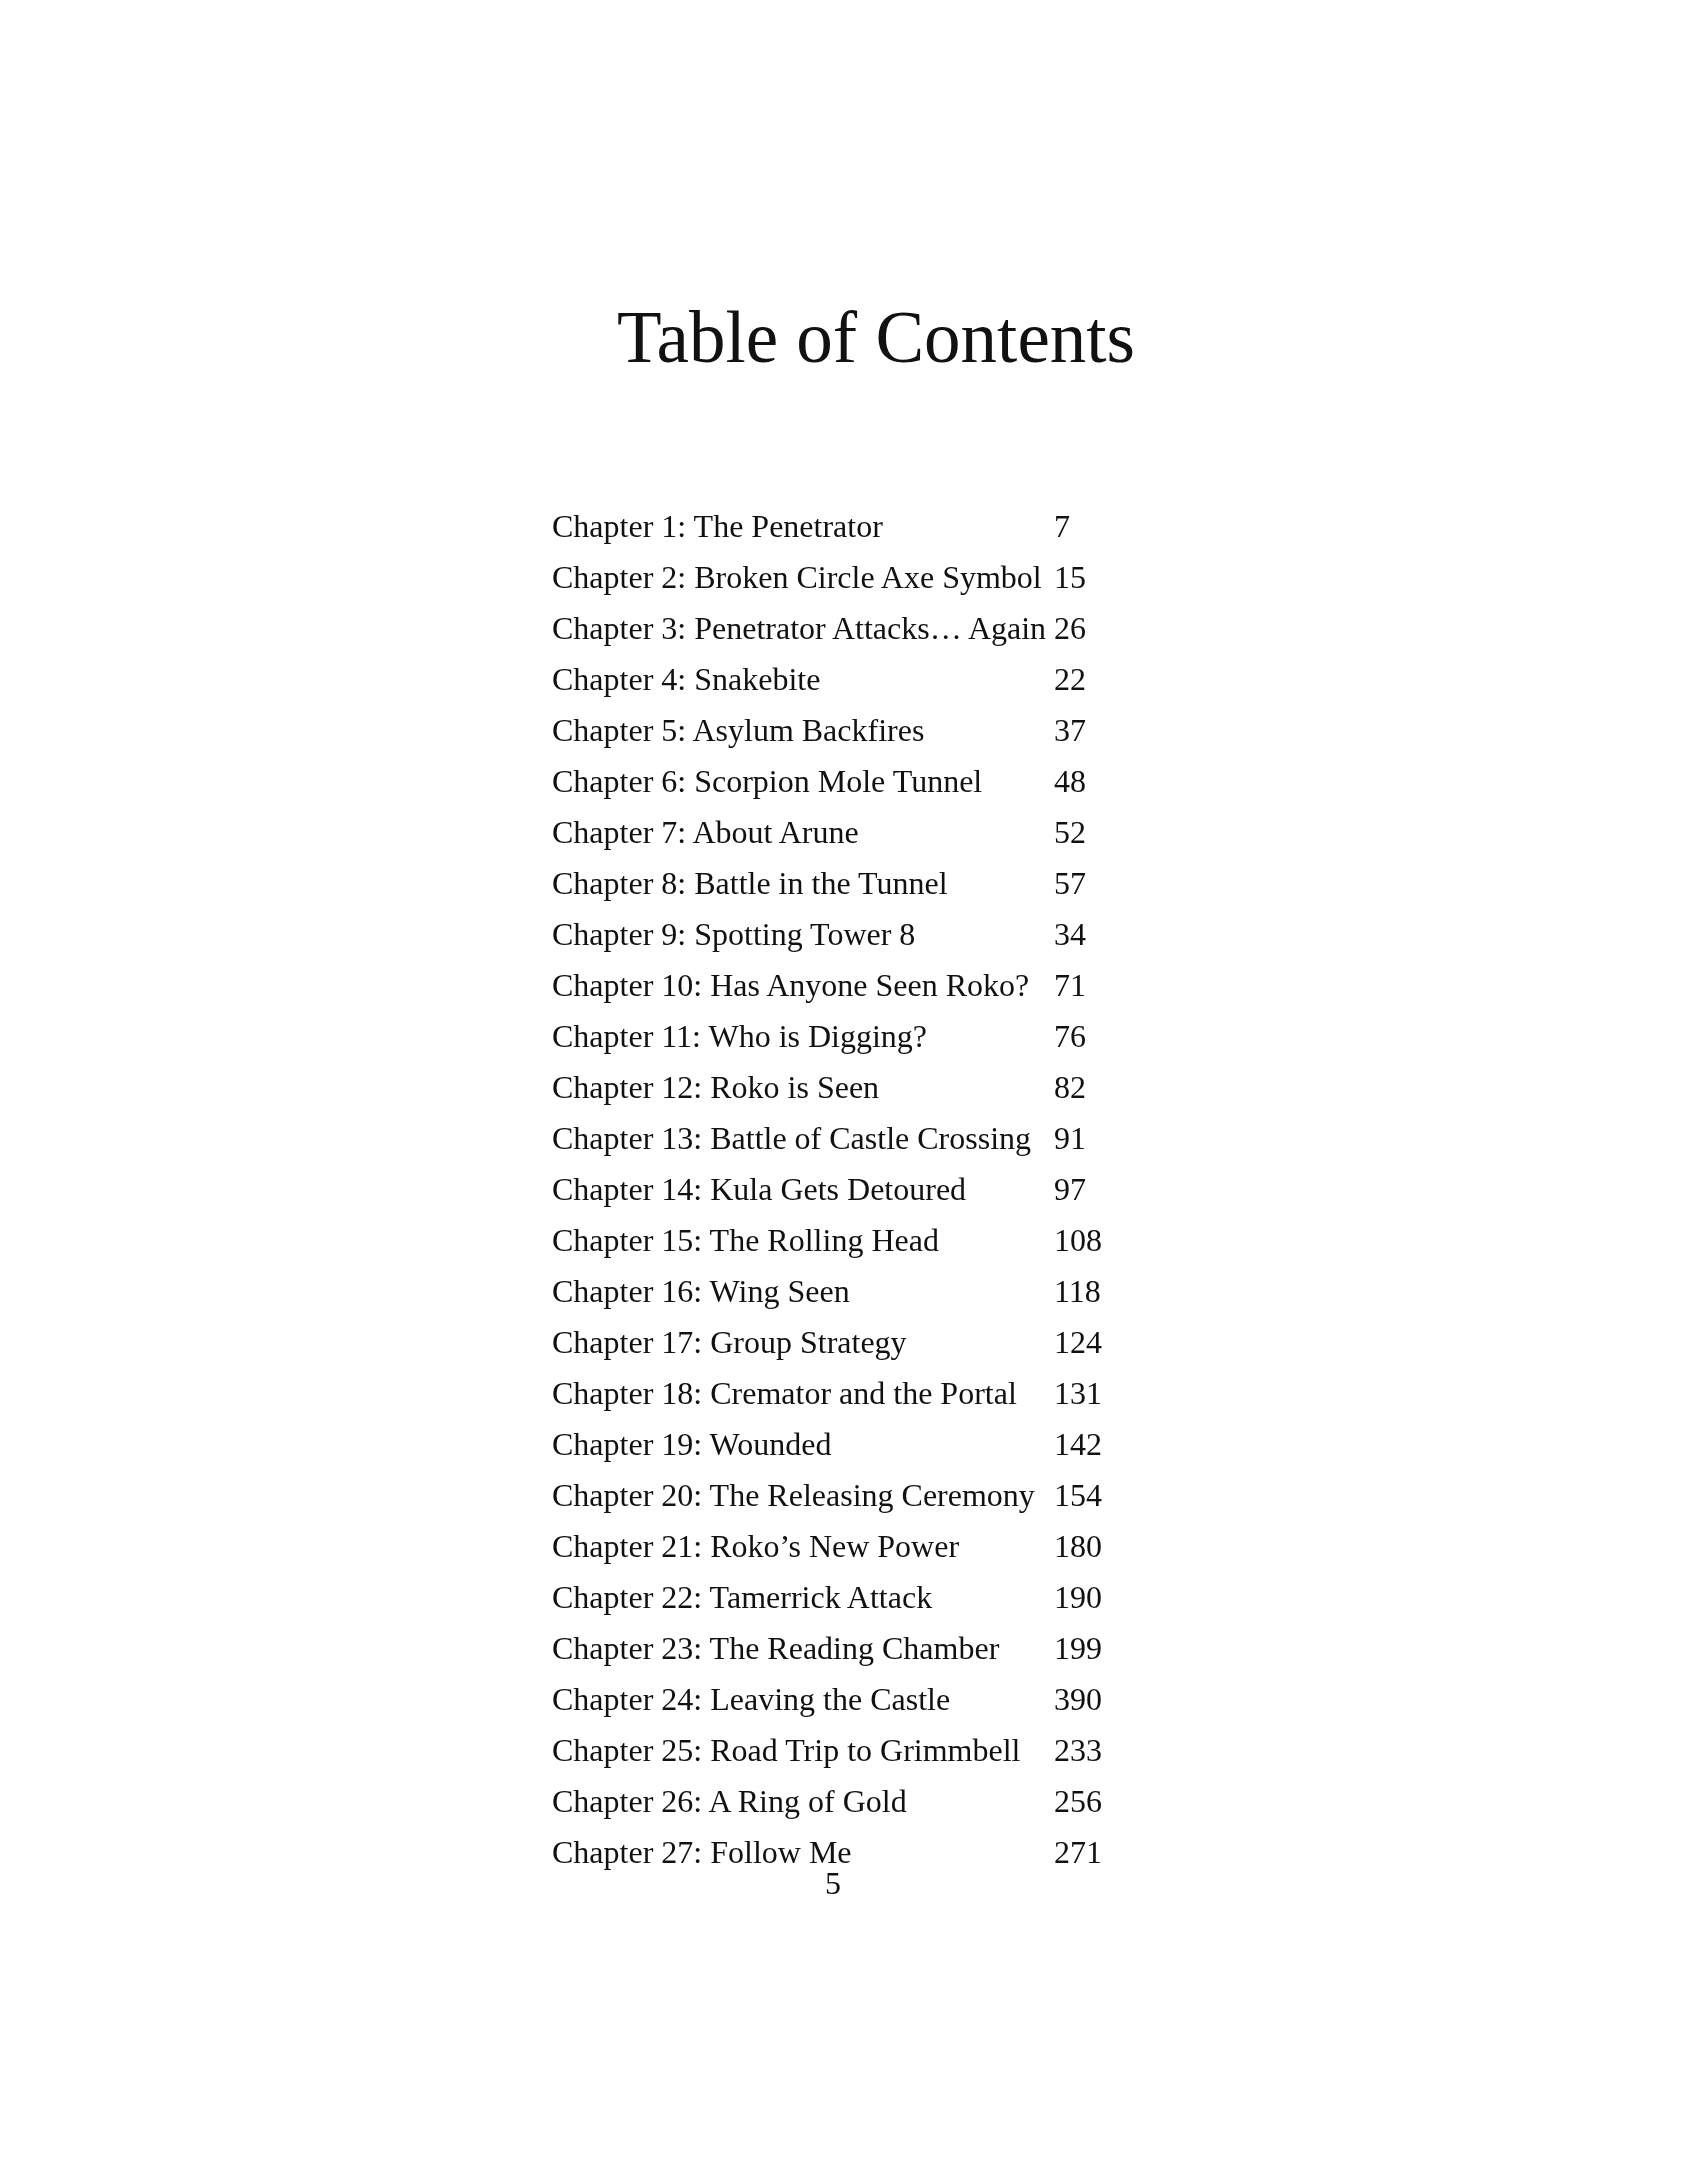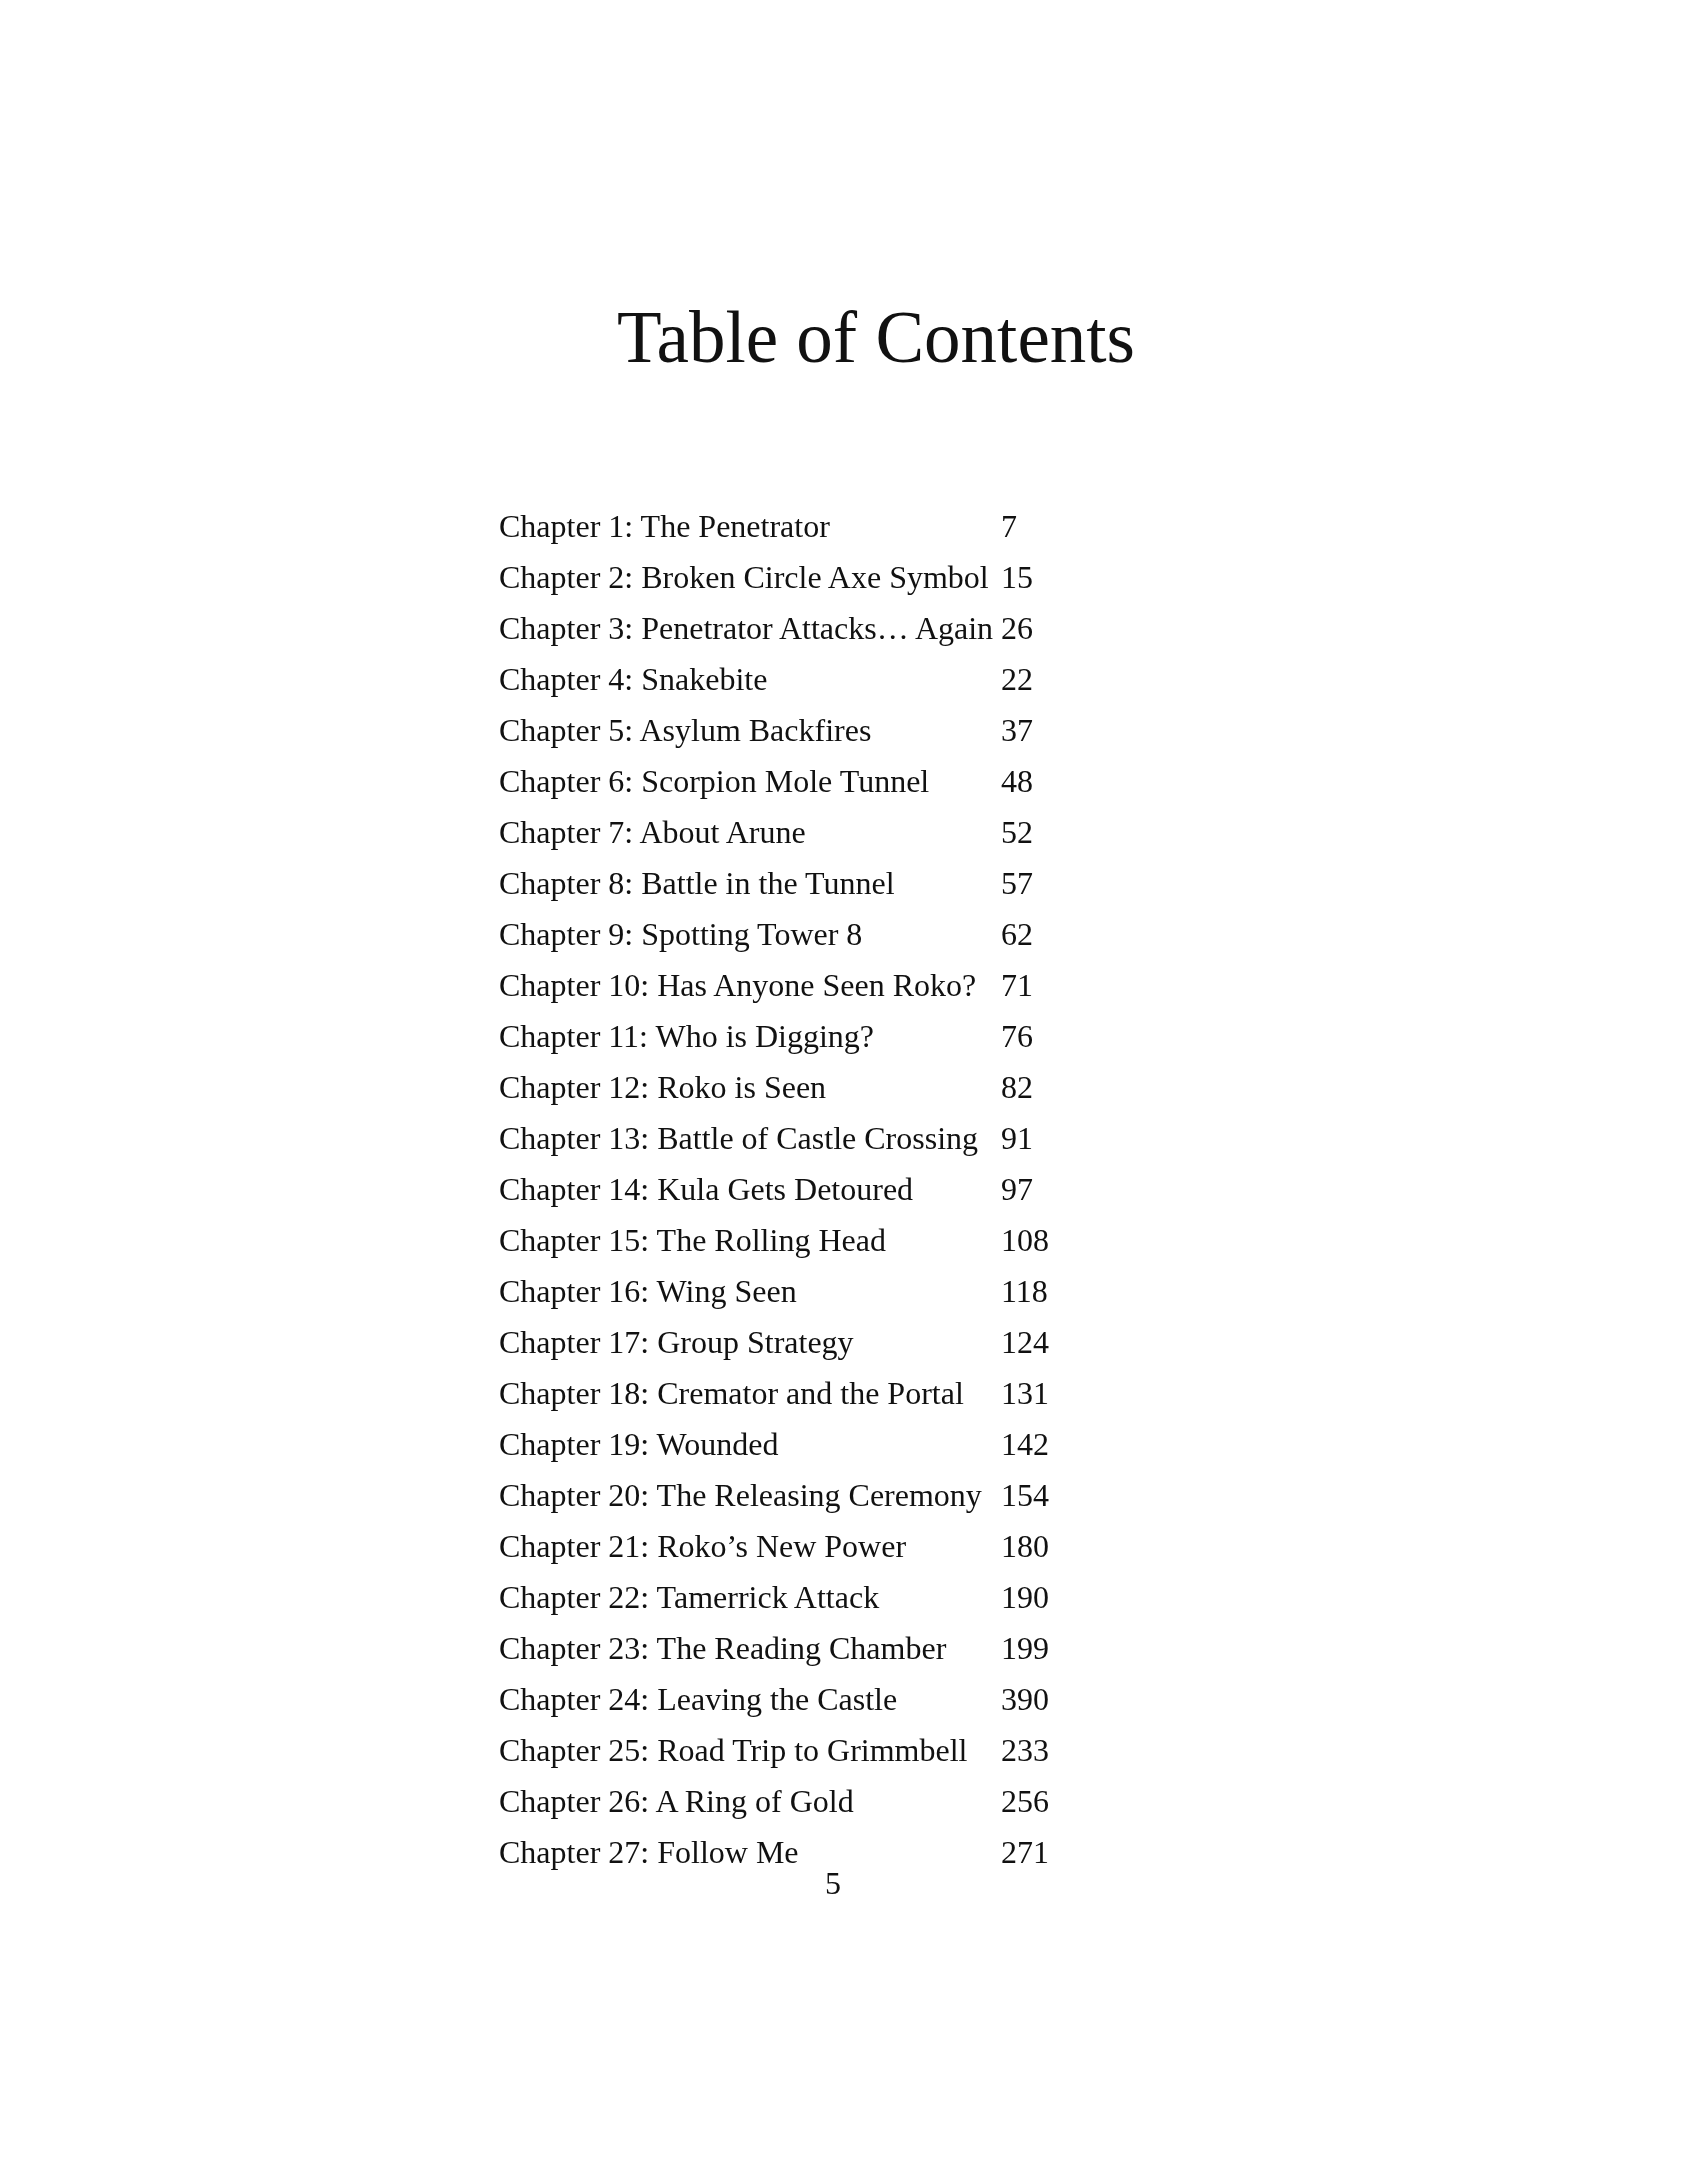--- a/index.html
+++ b/index.html
@@ -1,20 +1,20 @@
 <!DOCTYPE html>
 <html><head>
 <meta charset="utf-8">
 <style>
   html, body { margin:0; padding:0; background:#ffffff; }
   body { width:1683px; height:2178px; position:relative; overflow:hidden;
          font-family:"Liberation Serif", "DejaVu Serif", serif; color:#111; }
   .title { position:absolute; left:0; width:1752px; top:293px; text-align:center;
            font-size:73px; line-height:89px; margin:0; font-weight:normal; }
-  .toc { position:absolute; left:499px; top:501px; width:594px; }
+  .toc { position:absolute; left:552px; top:501px; width:594px; }
   .row { position:relative; height:51px; font-size:32px; line-height:51px; white-space:nowrap; }
   .row .label { position:absolute; left:0; }
   .row .page { position:absolute; left:502px; }
   .pagenum { position:absolute; left:0; width:1666px; top:1863px; text-align:center;
              font-size:32px; line-height:40px; }
 </style>
 </head>
 <body>
 
 <h1 class="title">Table of Contents</h1>
@@ -47,21 +47,21 @@
     <div class="row">
       <span class="label">Chapter 7: About Arune</span>
       <span class="page">52</span>
     </div>
     <div class="row">
       <span class="label">Chapter 8: Battle in the Tunnel</span>
       <span class="page">57</span>
     </div>
     <div class="row">
       <span class="label">Chapter 9: Spotting Tower 8</span>
-      <span class="page">62</span>
+      <span class="page">34</span>
     </div>
     <div class="row">
       <span class="label">Chapter 10: Has Anyone Seen Roko?</span>
       <span class="page">71</span>
     </div>
     <div class="row">
       <span class="label">Chapter 11: Who is Digging?</span>
       <span class="page">76</span>
     </div>
     <div class="row">

